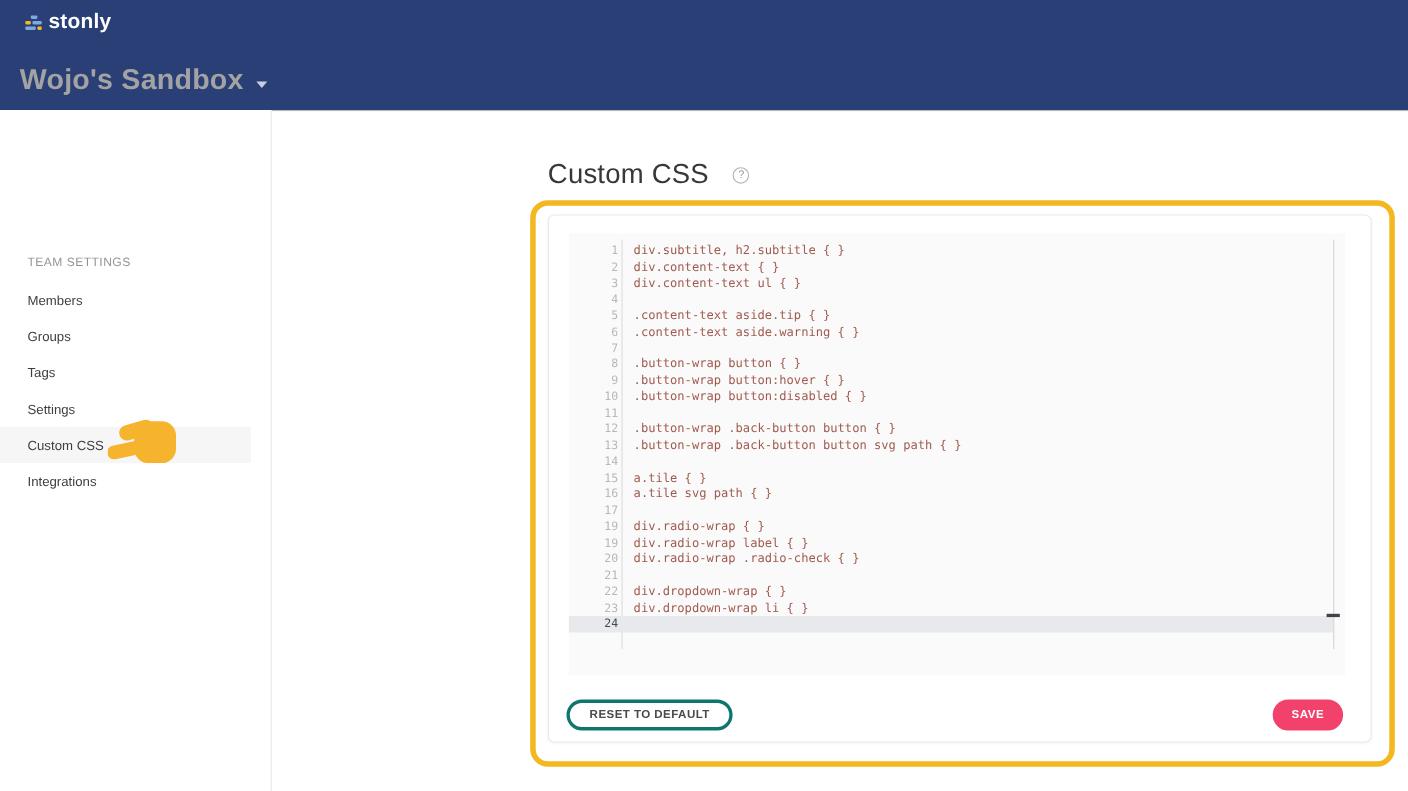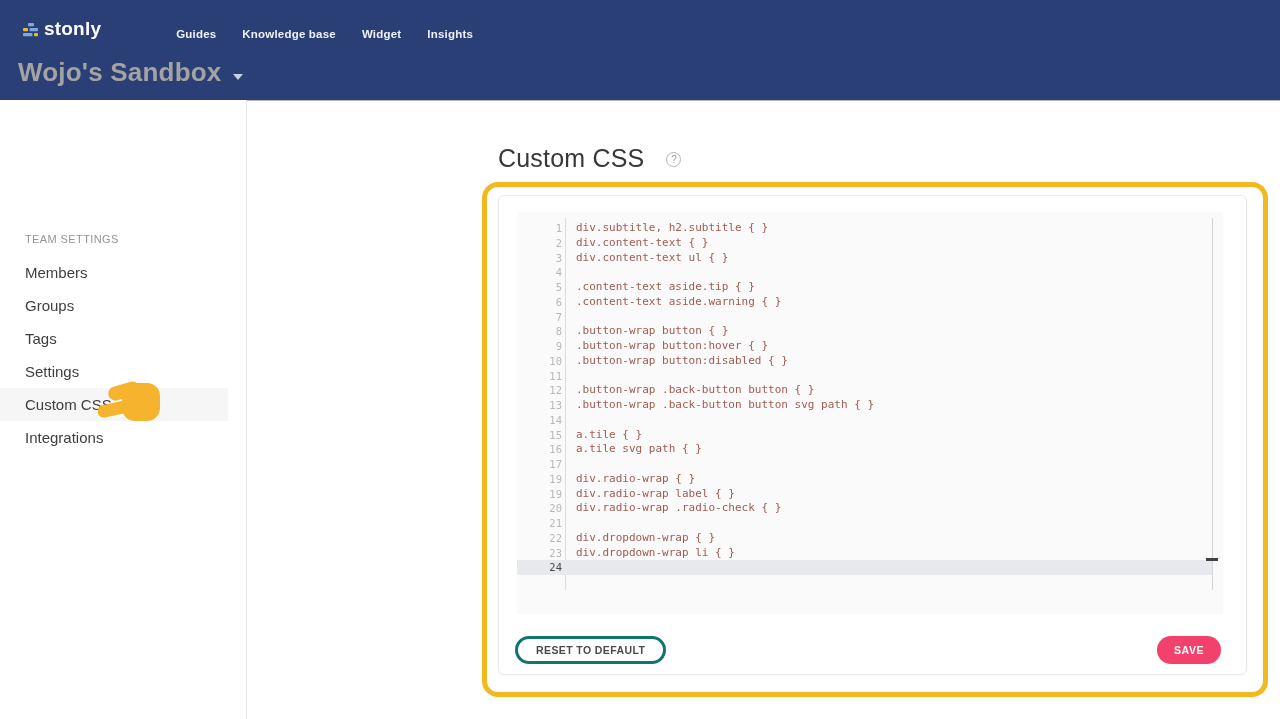--- a/index.html
+++ b/index.html
@@ -3,41 +3,41 @@
 <meta charset="utf-8">
 <style>
   * { margin: 0; padding: 0; box-sizing: border-box; }
   html, body { width: 1280px; height: 719px; background: #fff; overflow: hidden;
     font-family: "Liberation Sans", sans-serif; }
 
   
   .header { position: absolute; left: 0; top: 0; width: 1280px; height: 100px;
     background: #2A3F75; box-shadow: 0 1px 0 rgba(0,0,0,.28); }
   .topbar { position: absolute; left: 0; top: 0; right: 0; height: 40px;
-    display: flex; align-items: flex-end; gap: 29px; }
+    display: flex; align-items: center; }
   .logo { display: flex; align-items: center; margin-left: 22px; cursor: pointer; }
   .logo-icon { width: 17px; height: 17px; margin-right: 5px; position: relative; top: 1px; }
   .logo-text { color: #fff; font-size: 19px; font-weight: bold; letter-spacing: .2px; }
   .nav { display: flex; align-items: center; margin-left: 20px; }
   .nav-item { color: #eef2fa; font-size: 11.5px; font-weight: bold; margin-left: 26px;
     cursor: pointer; letter-spacing: .2px; }
   .workspace { position: absolute; left: 18px; top: 57px; display: flex; align-items: center; }
   .workspace-name { color: #a3a3a3; font-size: 26px; font-weight: 600; letter-spacing: .2px; }
   .caret-down { width: 0; height: 0; border-left: 5px solid transparent;
     border-right: 5px solid transparent; border-top: 6px solid #c7cfe2;
     margin-left: 11px; margin-top: 8px; }
 
   
   .sidebar { position: absolute; left: 0; top: 100px; width: 247px; height: 667px;
     background: #fff; border-right: 1px solid #e7e7e7; }
   .side-section-label { position: absolute; left: 25px; top: 133px; font-size: 11px;
     color: #949494; letter-spacing: .4px; }
   .side-list { position: absolute; left: 0; top: 156px; width: 100%; }
   .side-item { height: 33px; display: flex; align-items: center; padding-left: 25px;
-    font-size: 15px; color: #3e3e3e; cursor: pointer; width: 228px; }
+    font-size: 12px; color: #3e3e3e; cursor: pointer; width: 228px; }
   .side-item.active { background: #f6f6f6; }
   .hand-pointer { position: absolute; left: 98px; top: 277px; width: 66px; height: 52px;
     pointer-events: none; }
 
   
   .main-title-row { position: absolute; left: 498px; top: 144px; display: flex; align-items: center; }
   .main-title { font-size: 25px; color: #383838; letter-spacing: .2px; }
   .help-icon { width: 15px; height: 15px; border: 1px solid #b5b5b5; border-radius: 50%;
     color: #9a9a9a; font-size: 10px; display: flex; align-items: center; justify-content: center;
     margin-left: 22px; margin-top: 2px; cursor: pointer; }
@@ -81,26 +81,20 @@
   <div class="topbar">
     <div class="logo">
       <svg class="logo-icon" viewBox="0 0 17 17">
         <rect x="6" y="1" width="6" height="3.2" rx="1" fill="#7fa8e0"></rect>
         <rect x="1" y="6" width="5" height="3.2" rx="1" fill="#F3B71F"></rect>
         <rect x="7.5" y="6" width="8.5" height="3.2" rx="1" fill="#7fa8e0"></rect>
         <rect x="1" y="11" width="9.5" height="3.2" rx="1" fill="#7fa8e0"></rect>
         <rect x="12" y="11" width="4" height="3.2" rx="1" fill="#F3B71F"></rect>
       </svg>
       <span class="logo-text">stonly</span>
-    </div>
-    <div class="nav">
-      <span class="nav-item">Guides</span>
-      <span class="nav-item">Knowledge base</span>
-      <span class="nav-item">Widget</span>
-      <span class="nav-item">Insights</span>
     </div>
   </div>
   <div class="workspace">
     <span class="workspace-name">Wojo's Sandbox</span>
     <span class="caret-down"></span>
   </div>
 </div>
 
 <div class="sidebar">
   <div class="side-section-label">TEAM SETTINGS</div>

